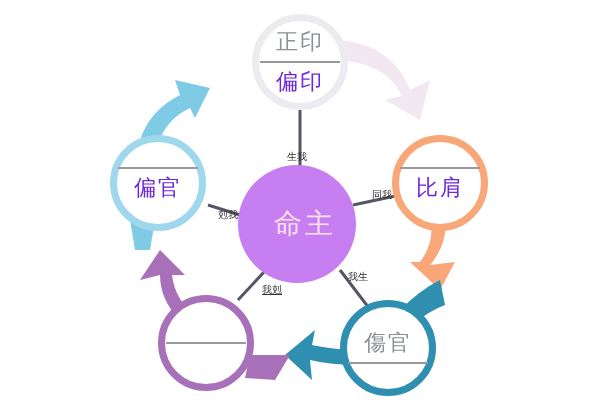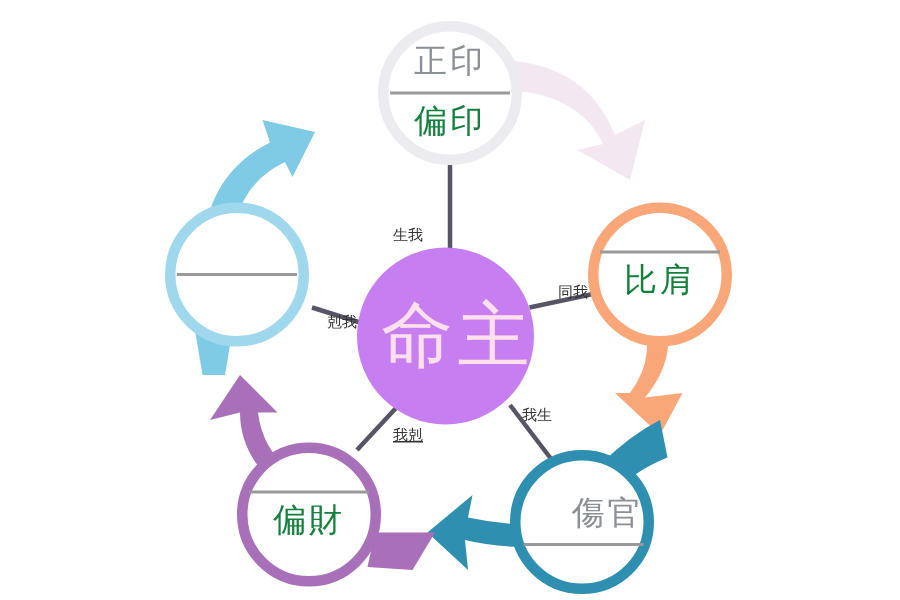--- a/index.html
+++ b/index.html
@@ -1,23 +1,23 @@
 <!DOCTYPE html>
 <html><head>
   <meta charset="utf-8">
   <style>
     html, body { margin: 0; padding: 0; }
     body { width: 600px; height: 400px; background: #ffffff; position: relative; overflow: hidden; font-family: "DejaVu Sans", sans-serif; }
     svg.arrows { position: absolute; left: 0; top: 0; width: 600px; height: 400px; }
     .node { position: absolute; width: 96px; height: 96px; border-radius: 50%; background: #ffffff; box-sizing: border-box; border: 7px solid #0369a1; display: flex; flex-direction: column; align-items: center; justify-content: center; }
     .node .top { font-size: 22px; color: #8a9096; letter-spacing: 2px; line-height: 30px; }
-    .node .bottom { font-size: 22px; color: #15803d; letter-spacing: 2px; line-height: 30px; }
+    .node .bottom { font-size: 22px; color: #6d28d9; letter-spacing: 2px; line-height: 30px; }
     .node .divider { width: 80px; height: 2px; background: #999; margin: 4px 0; }
     .center { position: absolute; left: 238px; top: 165px; width: 118px; height: 118px; border-radius: 50%; background: #c77ef0; display: flex; align-items: center; justify-content: center; }
-    .center span { color: #fde0ec; font-size: 48px; letter-spacing: 3px; margin-left: 16px; }
+    .center span { color: #fde0ec; font-size: 28px; letter-spacing: 3px; margin-left: 16px; }
     .rel { position: absolute; font-size: 10px; color: #333; }
   </style>
 </head>
 <body>
 
 <svg class="arrows" viewBox="0 0 600 400">
 
   <line x1="300" y1="110" x2="300" y2="168" stroke="#556" stroke-width="3"></line>
   <line x1="353" y1="205" x2="400" y2="195" stroke="#556" stroke-width="3"></line>
   <line x1="340" y1="270" x2="372" y2="312" stroke="#556" stroke-width="3"></line>
@@ -42,35 +42,35 @@
   <span class="top">正印</span>
   <span class="divider"></span>
   <span class="bottom">偏印</span>
 </div>
 
 <div class="node" style="left:392px; top:135px; border-color:#f9a779;">
   <span class="divider"></span>
   <span class="bottom">比肩</span>
 </div>
 
-<div class="node" style="left:340px; top:300px; border-color:#2e8fb0;align-items:flex-end;">
+<div class="node" style="left:340px; top:300px; border-color:#2e8fb0;">
   <span class="top">傷官</span>
   <span class="divider"></span>
 </div>
 
 <div class="node" style="left:158px; top:295px; border-color:#a870b8;">
   <span class="divider"></span>
-  <span class="bottom">偏財</span>
 </div>
 
 <div class="node" style="left:110px; top:135px; border-color:#9fd8ec;">
   <span class="divider"></span>
+  <span class="bottom">偏官</span>
 </div>
 
 <div class="center">
   <span>命主</span>
 </div>
 
-<span class="rel" style="left:262px; top:150px;">生我</span>
+<span class="rel" style="left:287px; top:150px;">生我</span>
 <span class="rel" style="left:372px; top:188px;text-align:right;">同我</span>
 <span class="rel" style="left:348px; top:270px;">我生</span>
 <span class="rel" style="left:262px; top:283px;text-decoration:underline;">我剋</span>
 <span class="rel" style="left:218px; top:208px;">剋我</span>
 
 </body></html>

